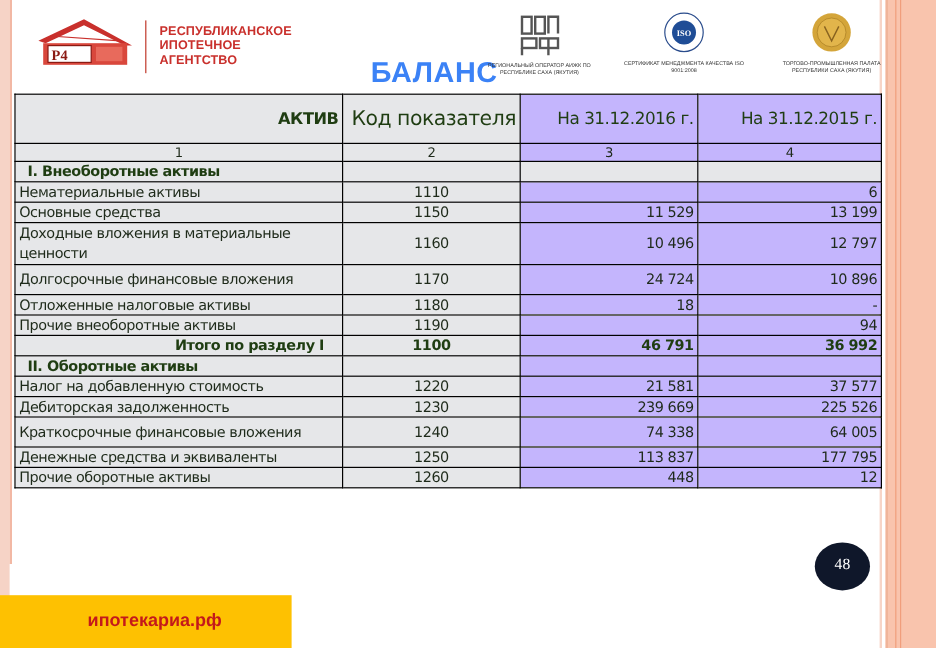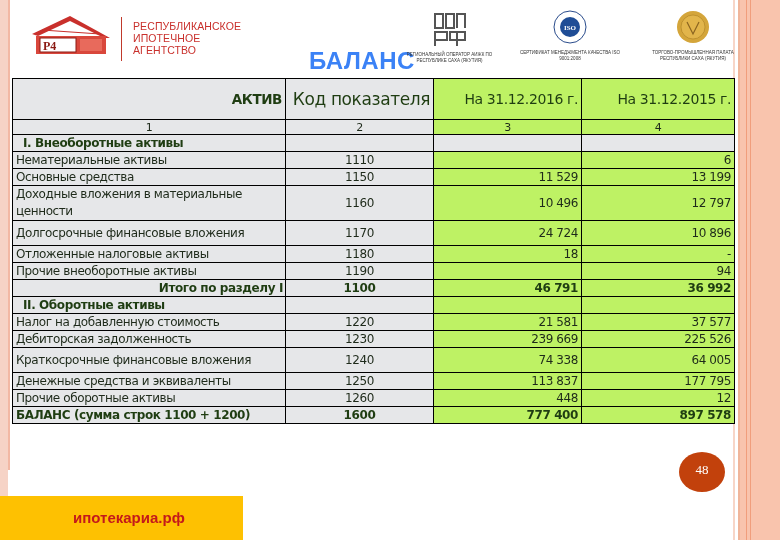--- a/index.html
+++ b/index.html
@@ -25,21 +25,21 @@
   .right-band .l3 { position:absolute; left:0; top:0; width:2px; height:540px; background:#f0b59a; }
   .right-thin {
     position:absolute; left:733px; top:0; width:2px; height:540px; background:#f7d5c7;
   }
 
   
   .logo { position:absolute; left:30px; top:14px; width:82px; height:42px; }
   .logo-divider { position:absolute; left:121px; top:17px; width:1px; height:44px; background:#c0392b; }
   .logo-text {
     position:absolute; left:133px; top:20px; color:#c9302c;
-    font-size:10.5px; font-weight:normal; line-height:12px; letter-spacing:0.1px;
+    font-size:10.5px; font-weight:bold; line-height:12px; letter-spacing:0.1px;
   }
   .logo-text div { white-space:nowrap; }
 
   .page-title {
     position:absolute; left:309px; top:47px; font-size:24px; font-weight:bold;
     color:#3b82f6; letter-spacing:0.5px;
   }
 
   .partner { position:absolute; text-align:center; color:#333; font-size:4.5px; line-height:6px; }
   .partner .cap { white-space:nowrap; }
@@ -59,41 +59,41 @@
     border:1px solid #000; padding:0 3px; font-size:12px; color:#1e2a1a;
     white-space:nowrap; overflow:hidden; font-family:"DejaVu Sans", sans-serif;
     letter-spacing:-0.4px;
   }
   col.c1 { width:273px; }
   col.c2 { width:148px; }
   col.c3 { width:148px; }
   col.c4 { width:153px; }
 
   td.gray { background:#e6e7e9; }
-  td.white { background:#bef264; }
+  td.white { background:#c4b5fd; }
   tr.hdr td { height:40px; font-size:14px; font-weight:bold; text-align:right; color:#1f3d12; }
   tr.hdr td.code { font-weight:normal; font-size:17px; white-space:normal; line-height:20px; }
   tr.hdr td.date { font-weight:normal; font-size:14px; }
   tr.hdr td.activ { font-size:13.5px; }
   tr.num td { height:14px; font-size:11px; text-align:center; }
   tr.sect td { height:16px; }
   tr.sect td.label { font-weight:bold; padding-left:10px; color:#1f3d12; }
   tr.r td { height:16px; }
   tr.r2 td { height:33px; }
   tr.rt td { height:24px; }
   td.label { text-align:left; }
   td.label.wrap { white-space:normal; line-height:17px; }
   td.code-cell { text-align:center; }
   td.val { text-align:right; padding-right:6px; }
   tr.total td { font-weight:bold; color:#1f3d12; height:16px; }
-  tr.total td.label.right { text-align:right; padding-right:2px; }
+  tr.total td.label.right { text-align:right; padding-right:15px; }
 
   .page-num {
     position:absolute; left:679px; top:452px; width:46px; height:40px;
-    border-radius:50%; background:#c2410c; color:#fff;
+    border-radius:50%; background:#0f172a; color:#fff;
     font-family:"Liberation Serif", serif; font-size:13px; text-align:center; line-height:36px;
   }
   .footer-box {
     position:absolute; left:0; top:496px; width:243px; height:44px; background:#fec101;
   }
   .footer-text {
     position:absolute; left:73px; top:509px; color:#c4191b; font-size:15px; font-weight:bold;
   }
 </style>
 </head>
@@ -253,25 +253,19 @@
     <td class="gray code-cell">1250</td>
     <td class="white val">113 837</td>
     <td class="white val">177 795</td>
   </tr>
   <tr class="r">
     <td class="gray label">Прочие оборотные активы</td>
     <td class="gray code-cell">1260</td>
     <td class="white val">448</td>
     <td class="white val">12</td>
   </tr>
-  <tr class="r total">
-    <td class="gray label">БАЛАНС (сумма строк 1100 + 1200)</td>
-    <td class="gray code-cell">1600</td>
-    <td class="white val">777 400</td>
-    <td class="white val">897 578</td>
-  </tr>
 </tbody>
   </table>
 
 <div class="page-num">48</div>
 
 <div class="footer-box"></div>
 <div class="footer-text">ипотекариа.рф</div>
 
 </body></html>

